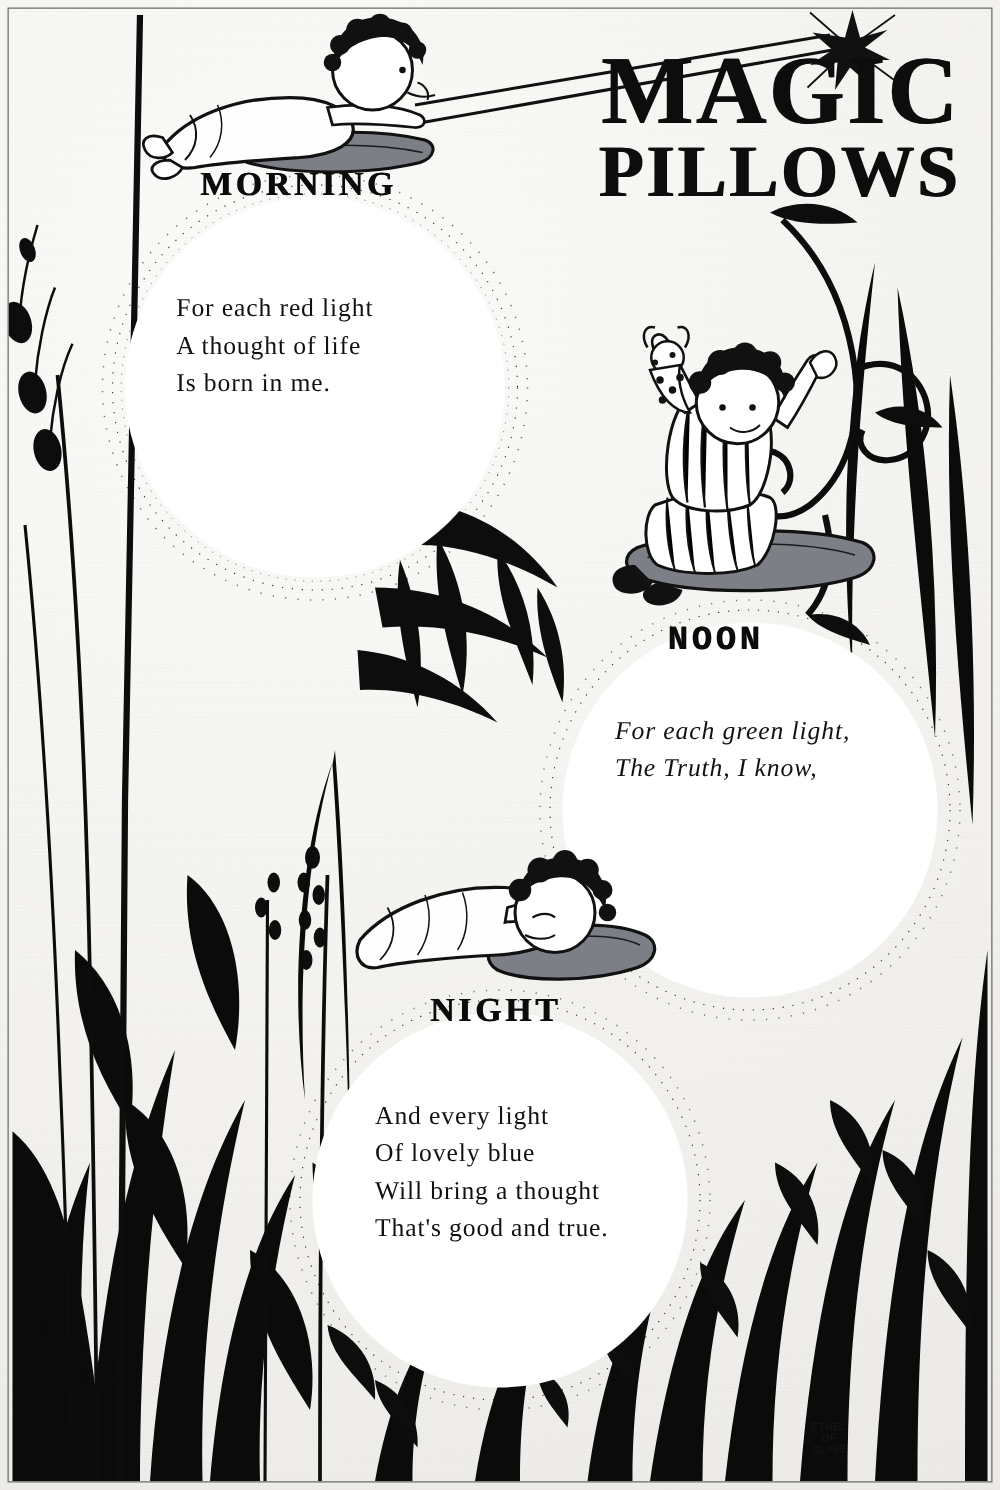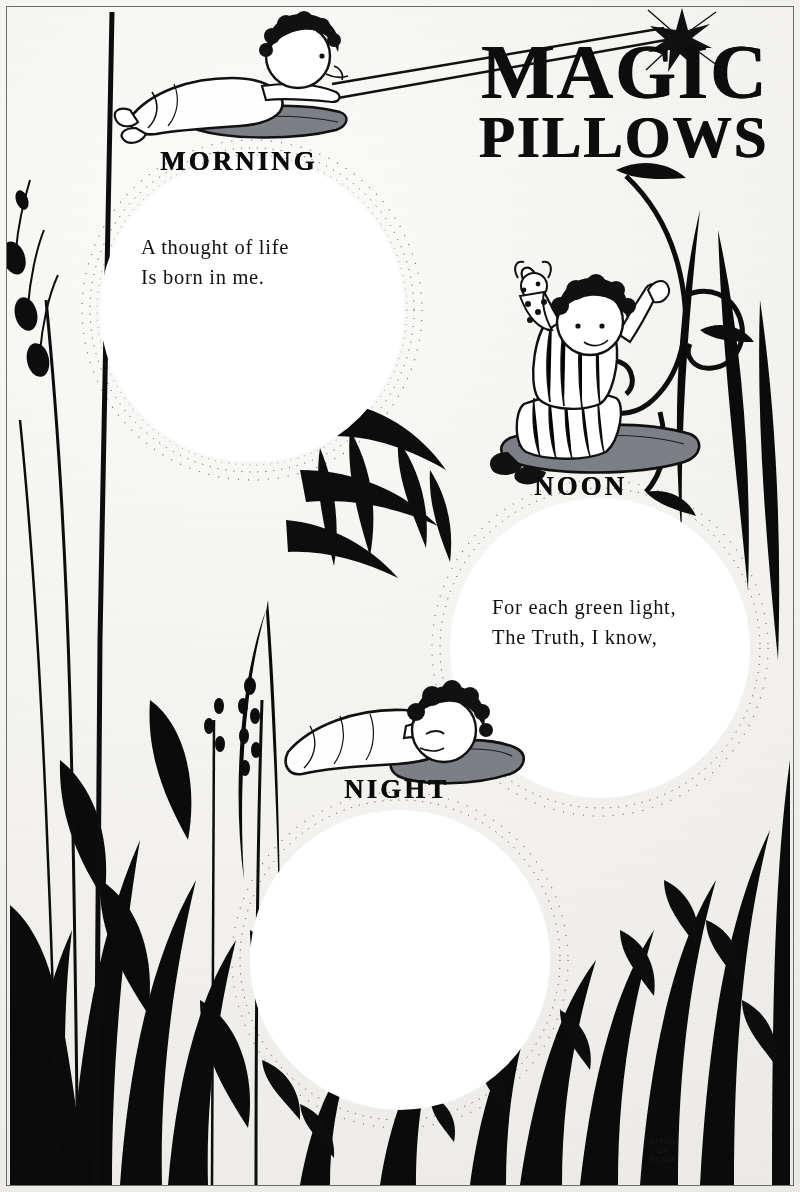--- a/index.html
+++ b/index.html
@@ -71,37 +71,37 @@
   .circle-label {
     position: absolute;
     font-family: "Liberation Serif", serif;
     font-weight: bold;
     letter-spacing: 3px;
     font-size: 27px;
     color: #0b0b0b;
     text-shadow: 0.6px 0 0 #0b0b0b;
     white-space: nowrap;
   }
-  #label-morning { left: 160px; top: 146px; }
-  #label-noon    { left: 534px; top: 471px; }
-  #label-night   { left: 344px; top: 774px; }
+  #label-morning { left: 160px; top: 132px; }
+  #label-noon    { left: 534px; top: 498px; font-family: Liberation Mono, monospace; }
+  #label-night   { left: 344px; top: 793px; }
 
   
   .verse {
     position: absolute;
     font-family: "Liberation Serif", serif;
     font-size: 20.5px;
     line-height: 30px;
     color: #111;
     letter-spacing: .7px;
     white-space: nowrap;
   }
   .verse .line { display: block; }
   #verse-morning { left: 141px; top: 232px; }
-  #verse-noon    { left: 492px; top: 592px; }
+  #verse-noon    { left: 492px; top: 570px; font-style: italic; }
   #verse-night   { left: 300px; top: 878px; }
 
   
   .signature {
     position: absolute;
     right: 122px;
     bottom: 28px;
     font-family: "Liberation Sans", sans-serif;
     font-size: 8px;
     line-height: 9px;
@@ -395,29 +395,36 @@
   <div class="title-block">
     <span class="title-line l1">MAGIC</span>
     <span class="title-line l2">PILLOWS</span>
   </div>
 
   <div class="circle-label" id="label-morning">MORNING</div>
   <div class="circle-label" id="label-noon">NOON</div>
   <div class="circle-label" id="label-night">NIGHT</div>
 
   <div class="verse" id="verse-morning">
+    <span class="line">For each red light</span>
     <span class="line">A thought of life</span>
     <span class="line">Is born in me.</span>
   </div>
 
   <div class="verse" id="verse-noon">
     <span class="line">For each green light,</span>
     <span class="line">The Truth, I know,</span>
   </div>
 
+  <div class="verse" id="verse-night">
+    <span class="line">And every light</span>
+    <span class="line">Of lovely blue</span>
+    <span class="line">Will bring a thought</span>
+    <span class="line">That's good and true.</span>
+  </div>
 
   <div class="signature">
     <span class="line">ETHEL</span><br>
     <span class="line">OF</span><br>
     <span class="line">CLINE</span>
   </div>
 
 </div>
 
 </body></html>

